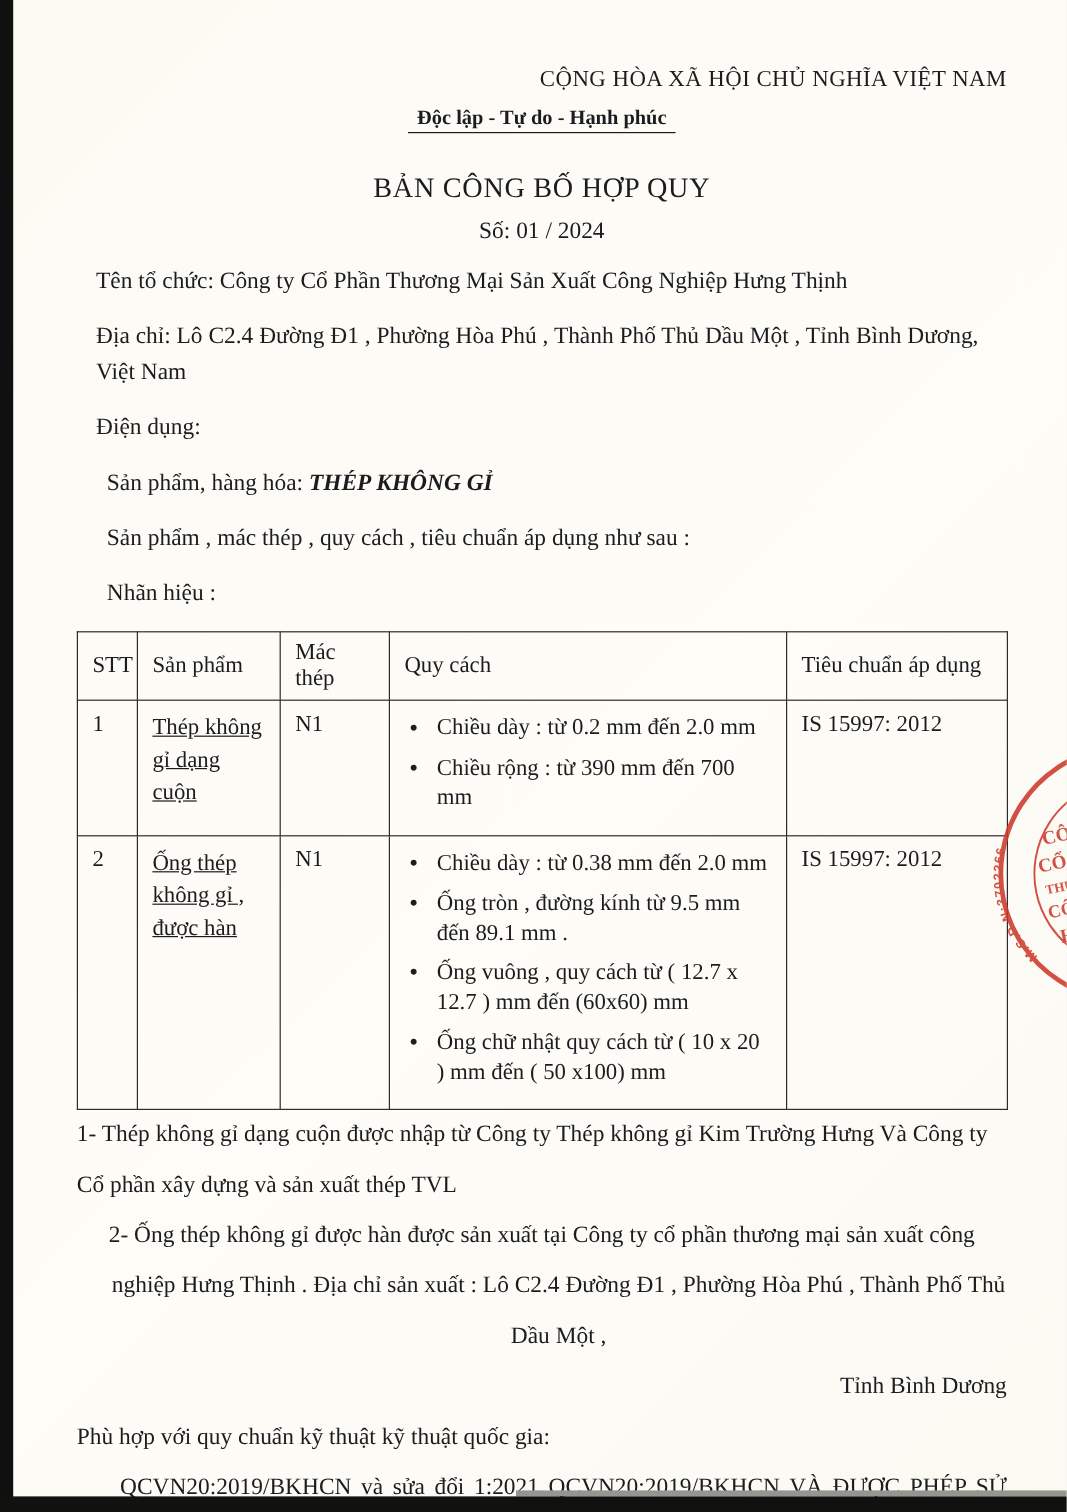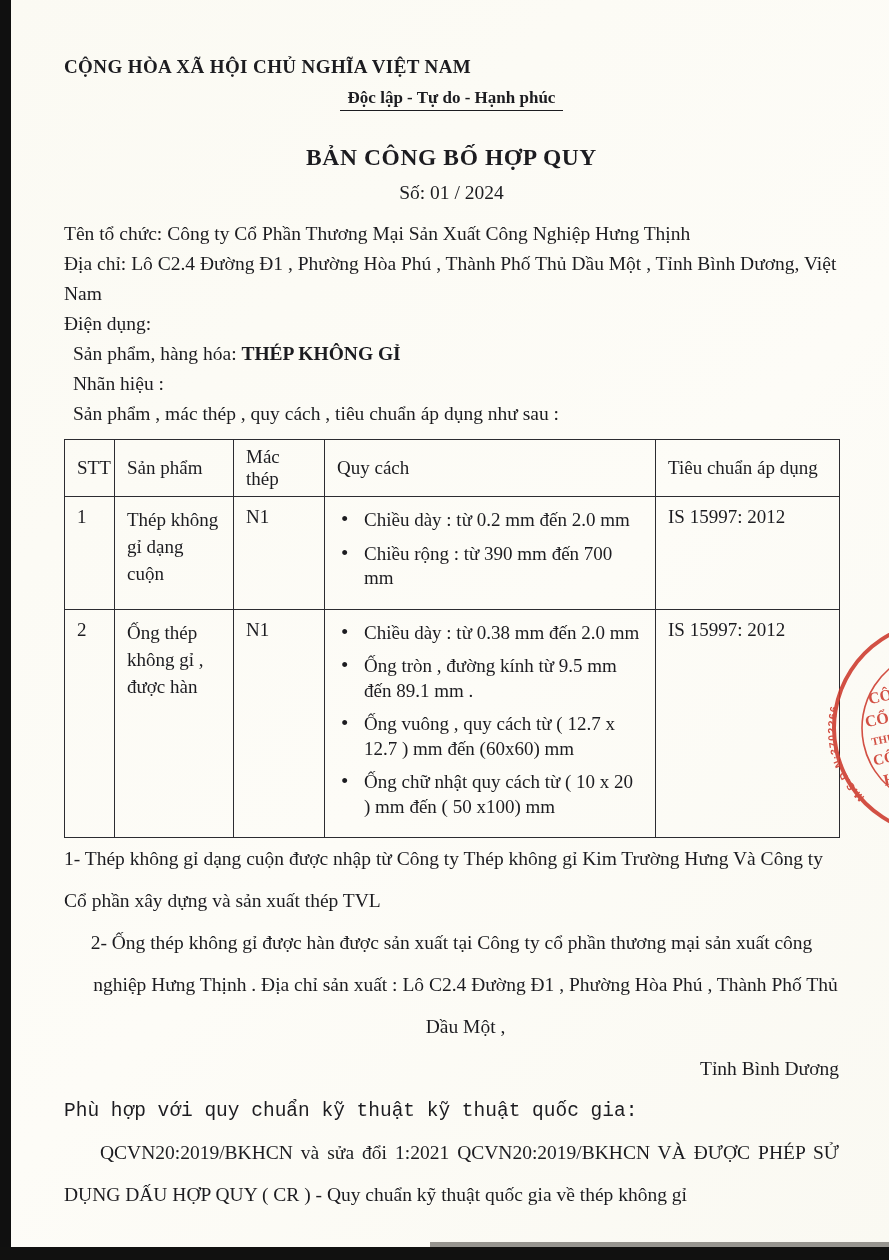--- a/index.html
+++ b/index.html
@@ -12,48 +12,48 @@
     overflow:hidden; color:#1c1c20;
   }
 
   
   .edge-left  { position:absolute; left:0; top:0; width:11px; height:1260px; background:#101010; }
   .edge-bottom{ position:absolute; left:0; bottom:0; width:889px; height:13px; background:#111110; }
   .edge-bottom-gray{ position:absolute; left:430px; bottom:13px; width:459px; height:5px; background:#97958f; }
 
   .content { position:absolute; left:64px; top:56px; width:775px; }
 
-  .h-republic { text-align:left; font-weight:bold; font-size:19px; letter-spacing:.4px; }
+  .h-republic { text-align:right; font-weight:normal; font-size:19px; letter-spacing:.4px; }
   .h-motto    { text-align:center; font-weight:bold; font-size:17px; margin-top:10px; }
   .h-motto span { border-bottom:1.6px solid #1c1c20; padding:0 8px 3px 8px; }
-  .h-title  { text-align:center; font-weight:bold; font-size:23.5px; letter-spacing:.6px; margin-top:36px; }
+  .h-title  { text-align:center; font-weight:normal; font-size:23.5px; letter-spacing:.6px; margin-top:36px; }
   .h-number { text-align:center; font-size:19.5px; margin-top:11px; }
 
   .info { margin-top:15px; font-size:19.5px; line-height:30px; }
-  .info p { margin:0; }
+  .info p { margin:16px; }
   .indent-sm { padding-left:9px; }
-  .bold { font-weight:bold; }
+  .bold { font-weight:bold;font-style:italic; }
 
   table.spec-table { border-collapse:collapse; width:775px; margin-top:10px; font-size:19px; table-layout:fixed; }
   .spec-table th, .spec-table td { border:1.6px solid #2c2c31; vertical-align:top; padding:9px 12px; font-weight:normal; text-align:left; }
   .spec-table th { vertical-align:middle; height:42px; padding-top:6px; padding-bottom:6px; }
   .th-stt, .c-stt { text-align:center; }
-  .c-prod { text-align:justify; line-height:27px; padding-top:11px; }
+  .c-prod { text-align:justify; line-height:27px; padding-top:11px;text-decoration:underline; }
   .c-grade { padding-left:14px; padding-top:11px; }
   .c-std { padding-top:11px; }
   .spec-list { list-style:none; margin:2px 0 0 0; }
   .spec-list li { position:relative; padding-left:27px; margin-bottom:9px; line-height:24.5px; }
   .spec-list li::before { content:"•"; position:absolute; left:4px; top:-1px; font-size:21px; }
 
   .notes { font-size:19.5px; line-height:42px; }
   .notes p { margin:0; }
   .note-1 { margin-left:36px; }
   .note-2 { margin-left:36px; padding-left:28px; text-indent:-28px;text-align:center; }
   .note-province { margin-left:36px;text-align:right; }
-  .note-conform { margin-left:30px;font-family:Liberation Mono, monospace; }
+  .note-conform { margin-left:30px; }
   .note-regulation { text-align:justify; text-indent:36px; }
 
   
   .stamp { position:absolute; left:822px; top:610px; color:#cd392c; opacity:.88; }
   .stamp .ring { stroke:currentColor; fill:none; }
   .stamp text { fill:currentColor; }
   .s-line { font-family:"Liberation Serif", serif; font-weight:bold; }
   .s-arc  { font-family:"Liberation Sans", sans-serif; font-weight:bold; }
 </style>
 </head>
@@ -69,22 +69,22 @@
     </div>
 
     <div class="h-title">BẢN CÔNG BỐ HỢP QUY</div>
     <div class="h-number">Số: 01 / 2024</div>
 
     <div class="info">
       <p>Tên tổ chức: Công ty Cổ Phần Thương Mại Sản Xuất Công Nghiệp Hưng Thịnh</p>
       <p>Địa chỉ: Lô C2.4 Đường Đ1 , Phường Hòa Phú , Thành Phố Thủ Dầu Một , Tỉnh Bình Dương, Việt Nam</p>
       <p>Điện dụng:</p>
       <p class="indent-sm"><span>Sản phẩm, hàng hóa: </span><span class="bold">THÉP KHÔNG GỈ</span></p>
+      <p class="indent-sm">Sản phẩm , mác thép , quy cách , tiêu chuẩn áp dụng như sau :</p>
       <p class="indent-sm">Nhãn hiệu :</p>
-      <p class="indent-sm">Sản phẩm , mác thép , quy cách , tiêu chuẩn áp dụng như sau :</p>
     </div>
 
     <table class="spec-table">
       <colgroup>
         <col style="width:50px">
           <col style="width:119px">
           <col style="width:91px">
           <col style="width:331px">
           <col style="width:184px">
       </colgroup>

